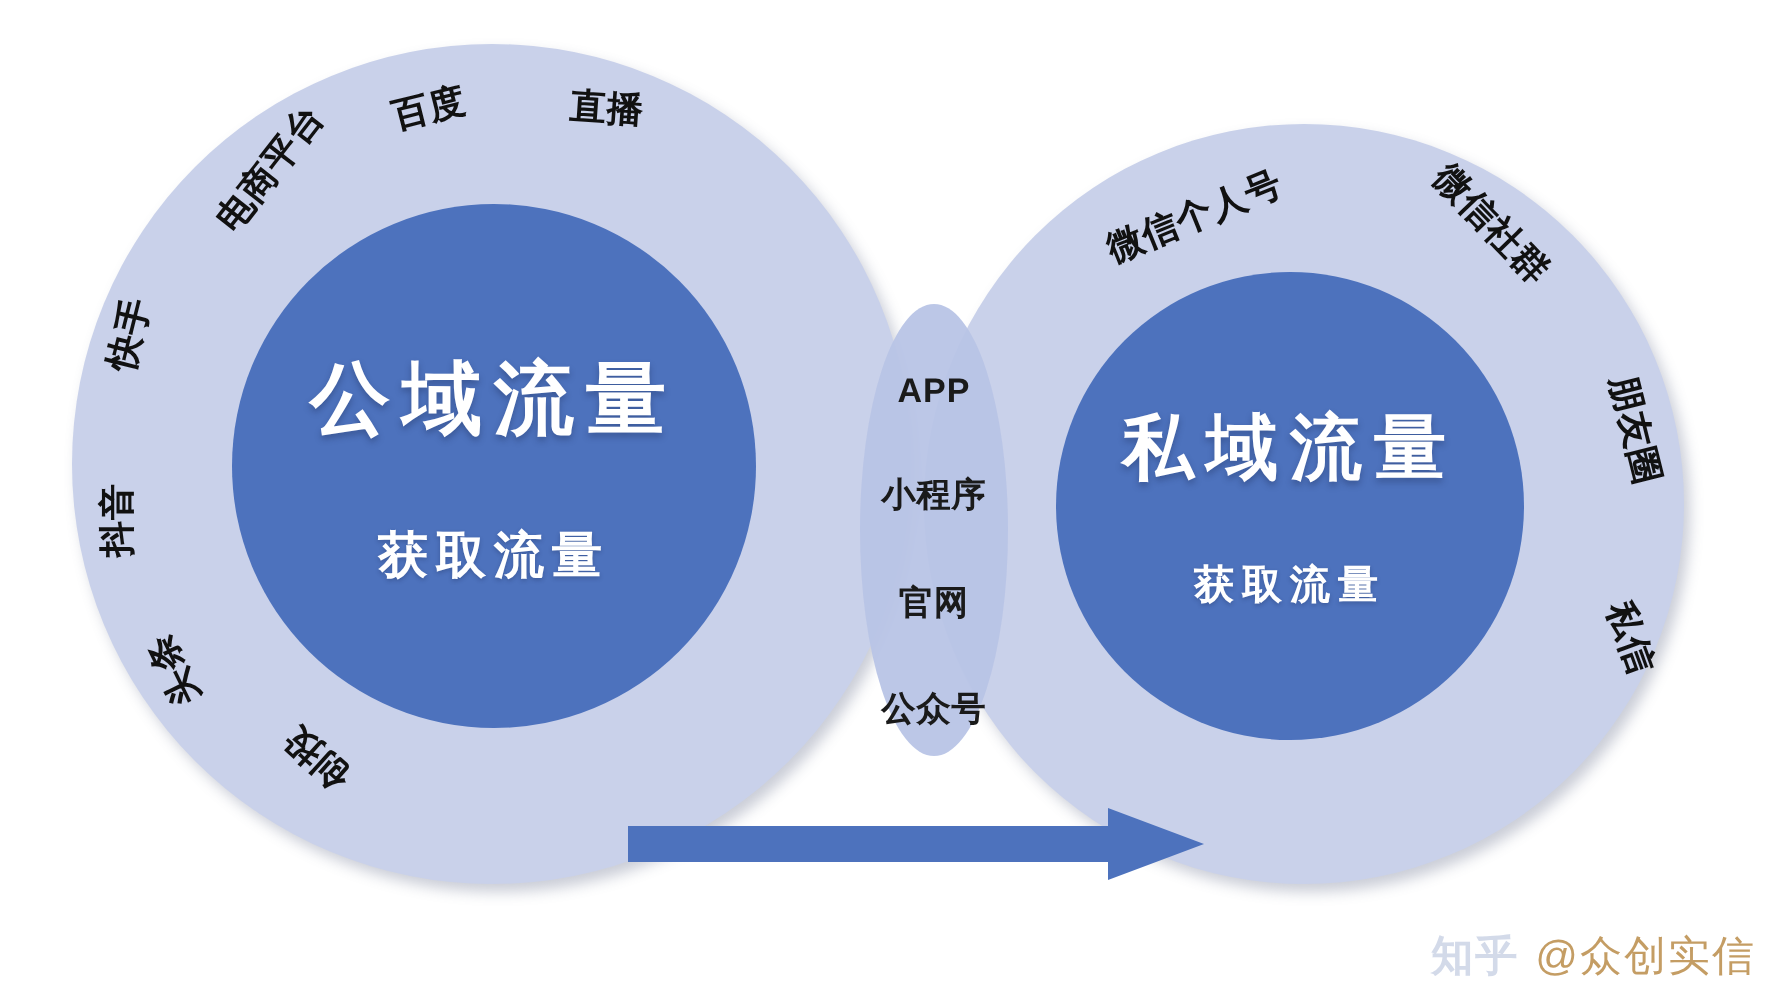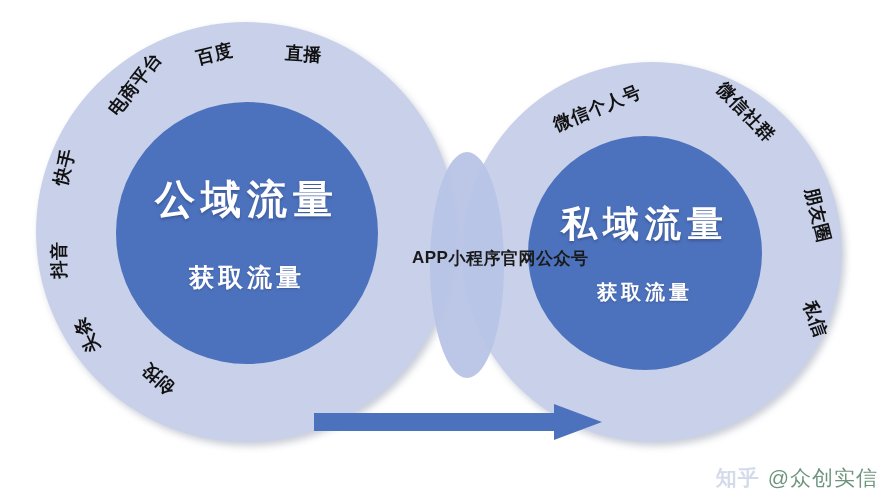--- a/index.html
+++ b/index.html
@@ -93,25 +93,25 @@
     top: 152px;
     width: 74px;
     height: 226px;
     border-radius: 50% / 50%;
     background: #b8c4e6;
     opacity: 0.95;
   }
   #overlap-labels {
     position: absolute;
     left: 412px;
-    top: 168px;
+    top: 186px;
     width: 110px;
     height: 180px;
     display: flex;
-    flex-direction: row;
+    flex-direction: column;
     align-items: center;
     justify-content: space-between;
     z-index: 6;
     text-align: right;
   }
   .overlap-item {
     font-size: 17px;
     font-weight: bold;
     color: #1a1a1a;
     white-space: nowrap;
@@ -151,21 +151,21 @@
     z-index: 10;
   }
   #watermark .wm-logo {
     font-size: 21px;
     font-weight: bold;
     color: #b9c4dd;
     letter-spacing: 1px;
   }
   #watermark .wm-user {
     font-size: 21px;
-    color: #14532d;
+    color: #a16207;
     letter-spacing: 1px;
   }
 </style>
 </head>
 <body>
 
 <div id="stage">
 
   <div id="public-outer" class="outer-disc"></div>
 

